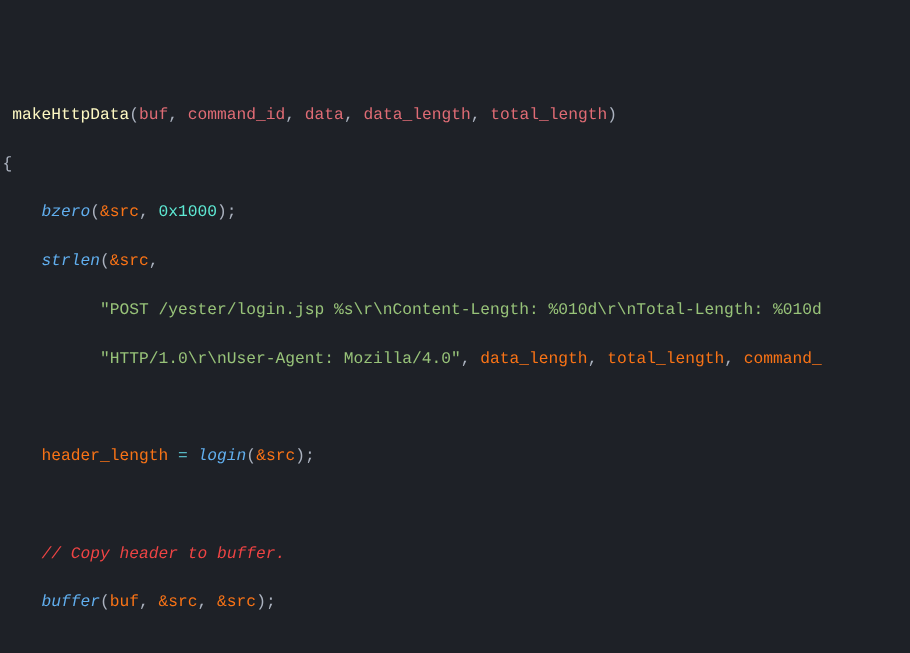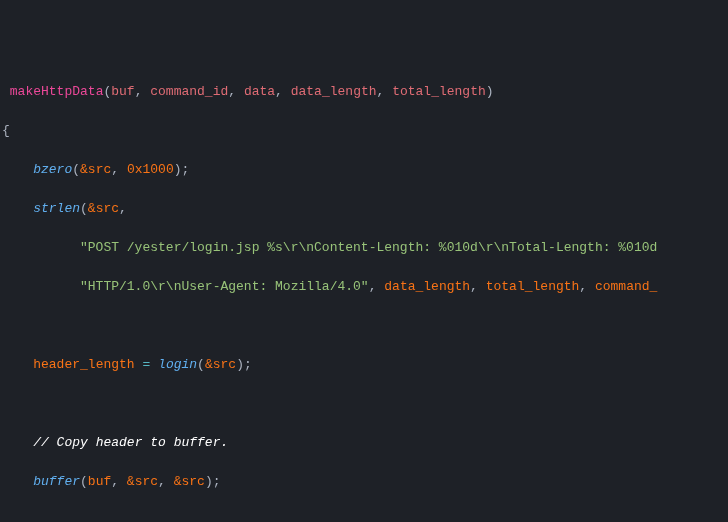--- a/index.html
+++ b/index.html
@@ -9,25 +9,25 @@
       font-family: 'Consolas', 'Monaco', 'Courier New', monospace;
       font-size: 13px;
       line-height: 1.5;
       padding: 4px 0;
       white-space: pre;
       overflow: hidden;
       width: 728px;
       height: 522px;
     }
     .line { padding: 0 2px; }
-    .fn { color: #ec4899; }
+    .fn { color: #fef9c3; }
     .param { color: #e06c75; }
-    .num { color: #f97316; }
+    .num { color: #5eead4; }
     .str { color: #98c379; }
-    .comment { color: #ffffff; font-style: italic; text-align: center; }
+    .comment { color: #ef4444; font-style: italic; text-align: center; }
     .ident { color: #f97316; }
     .punct { color: #abb2bf; }
     .op { color: #56b6c2; }
     .call { color: #61afef; font-style: italic; }
   </style>
 </head>
 <body>
 
 
 

